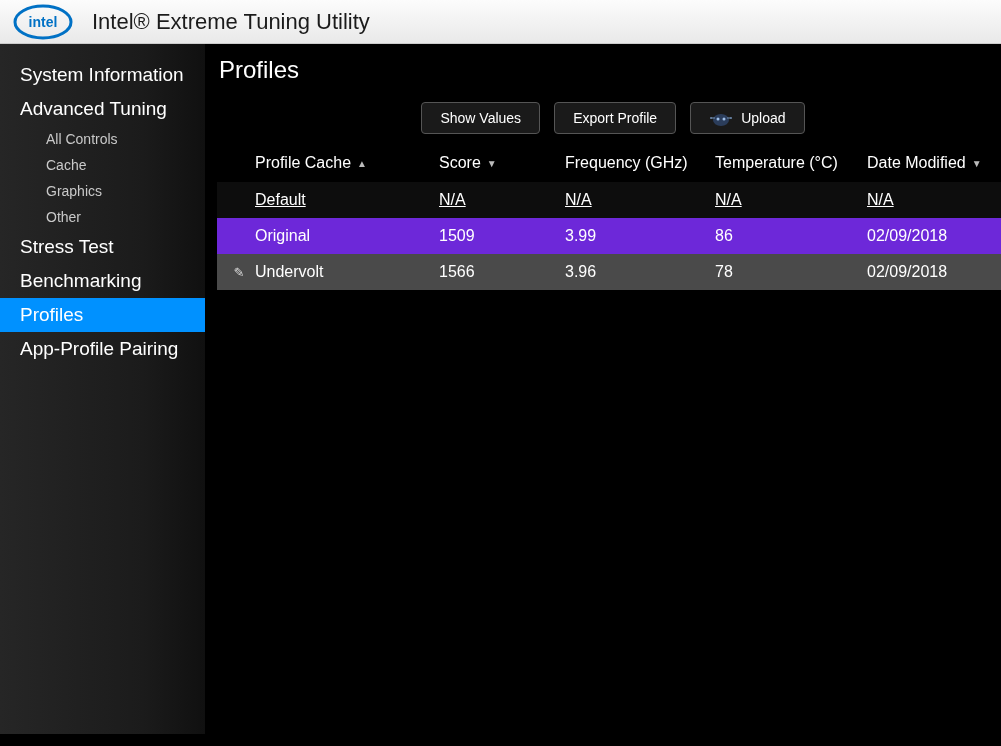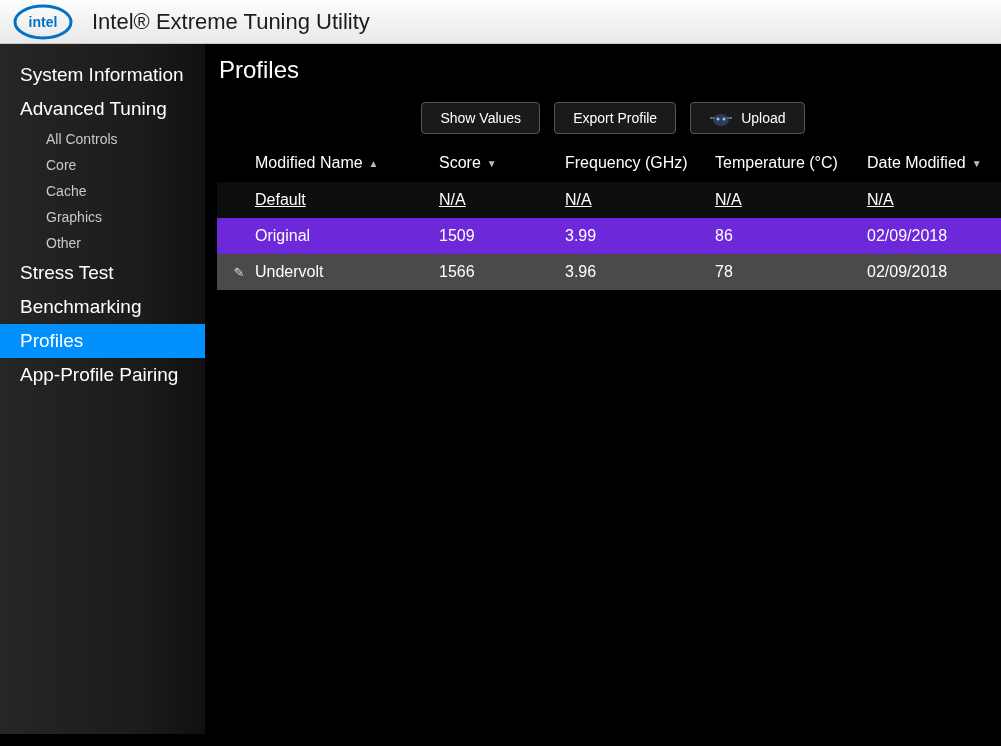--- a/index.html
+++ b/index.html
@@ -143,21 +143,20 @@
     </svg>
   </div>
   <div class="app-title">Intel® Extreme Tuning Utility</div>
 </div>
 
 <div class="body">
   <div class="sidebar">
     <div class="nav-item">System Information</div>
     <div class="nav-item">Advanced Tuning</div>
     <div class="nav-sub">All Controls</div>
-    <div class="nav-sub">Core</div>
     <div class="nav-sub">Cache</div>
     <div class="nav-sub">Graphics</div>
     <div class="nav-sub">Other</div>
     <div class="nav-item">Stress Test</div>
     <div class="nav-item">Benchmarking</div>
     <div class="nav-item selected">Profiles</div>
     <div class="nav-item">App-Profile Pairing</div>
   </div>
 
   <div class="main">
@@ -183,21 +182,21 @@
           </svg>
         </span>
         <span>Upload</span>
       </button>
     </div>
 
     <div class="table">
       <div class="thead">
         <div class="th col-edit"></div>
         <div class="th col-name">
-          <span class="label">Modified Name</span>
+          <span class="label">Profile Cache</span>
           <span class="sort-caret">▲</span>
         </div>
         <div class="th col-score">
           <span class="label">Score</span>
           <span class="sort-caret">▼</span>
         </div>
         <div class="th col-freq">
           <span class="label">Frequency (GHz)</span>
         </div>
         <div class="th col-temp">

